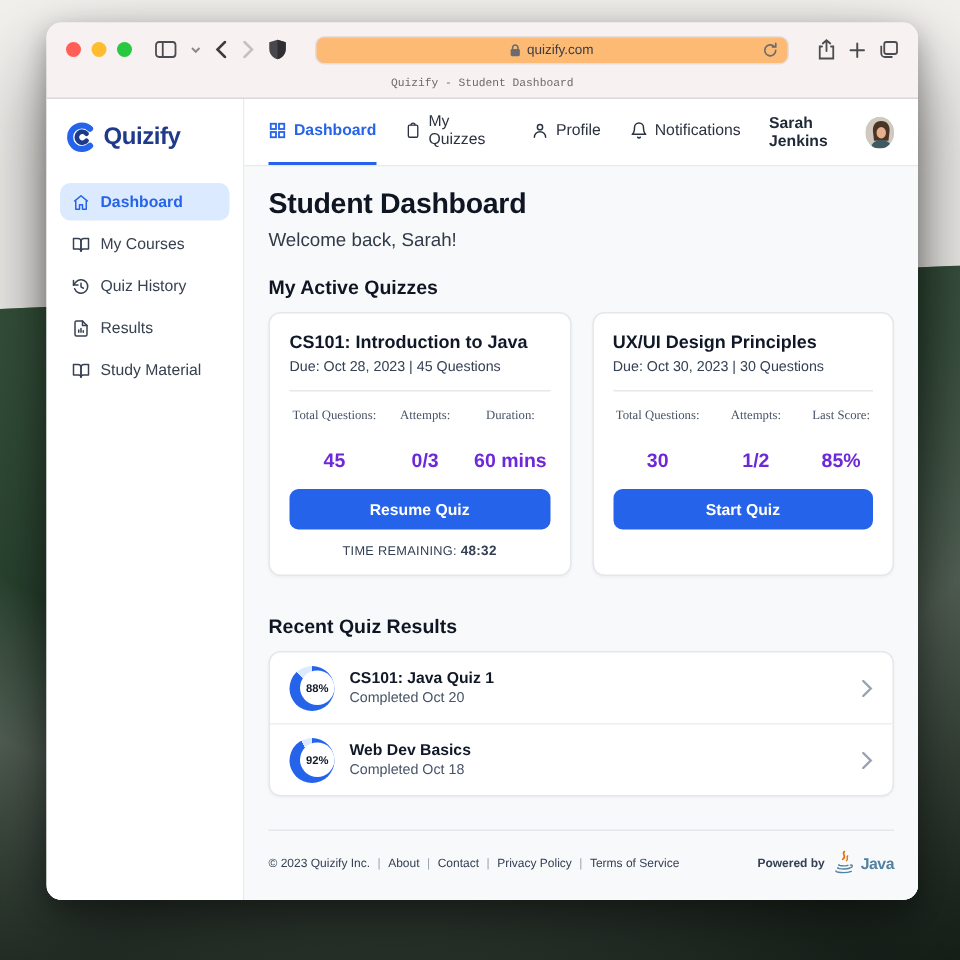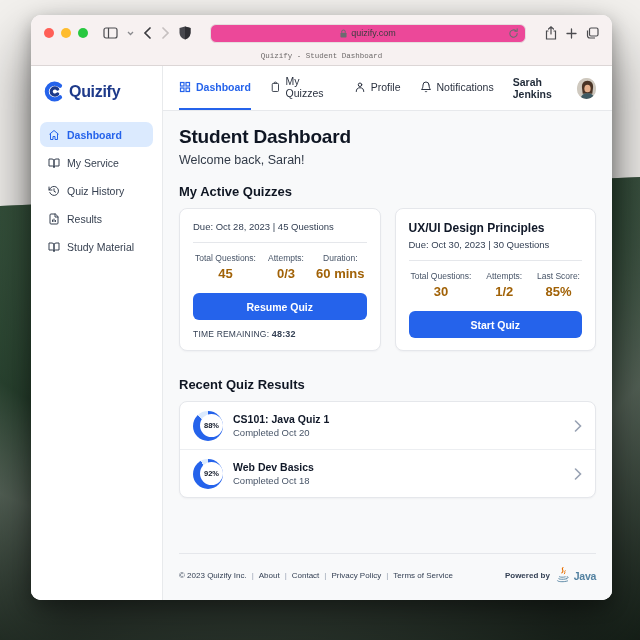--- a/index.html
+++ b/index.html
@@ -27,21 +27,21 @@
     display:flex; flex-direction:column;
   }
   .chrome { background:#f7f1f1; border-bottom:1px solid #dcd6d6; flex:0 0 auto; }
   .toolbar { height:36px; display:flex; align-items:center; padding:0 13px; gap:9px; }
   .traffic { display:flex; gap:7px; margin-right:6px; }
   .tl { width:10px; height:10px; border-radius:50%; }
   .tbtn { display:flex; align-items:center; justify-content:center; color:#4c4c50; }
   .tbtn svg { display:block; }
   .fwd { color:#c6c0c0; }
   .urlbar {
-    flex:1; height:19px; margin:0 10px; background:#ec4899;
+    flex:1; height:19px; margin:0 10px; background:#fdba74;
     border:1px solid #e4dede; border-radius:6px;
     display:flex; align-items:center; justify-content:center; gap:4px;
     font-size:9px; color:#3c3c40; position:relative;
   }
   .urlbar .refresh { position:absolute; right:6px; top:3px; color:#6b6b70; }
   .chrome-title { text-align:center; font-size:7.5px; color:#6e6a6a; padding:1px 0 5px;font-family:Liberation Mono, monospace; }
 
   
   .app { flex:1; display:flex; min-height:0; background:#fff; }
   .sidebar { width:132px; flex:0 0 132px; background:#fff; border-right:1px solid #e8eaec; padding:13px 9px; }
@@ -66,25 +66,25 @@
   .welcome { font-size:12.5px; color:#313a47; margin-bottom:17px; }
   .sec-h { font-size:13px; font-weight:bold; color:#0f1623; margin-bottom:9px; }
 
   .cards { display:flex; gap:14px; margin-bottom:26px; }
   .qcard { flex:1; background:#fff; border:1px solid #e5e7eb; border-radius:8px;
     padding:12px 13px 11px; box-shadow:0 1px 2px rgba(16,24,40,.04); display:flex; flex-direction:column; }
   .qtitle { font-size:12px; font-weight:bold; color:#101828; margin-bottom:4px; }
   .qdue { font-size:9.5px; color:#344054; border-bottom:1px solid #e5e7eb; padding-bottom:10px; margin-bottom:10px; }
   .stats { display:flex; justify-content:space-between; margin-bottom:12px; padding:0 2px; }
   .stat { text-align:center; }
-  .stat-label { font-size:8.5px; color:#475467; }
-  .stat-value { font-size:13px; font-weight:bold; color:#a16207; margin-top:3px; }
+  .stat-label { font-size:8.5px; color:#475467;font-family:Liberation Serif, serif; }
+  .stat-value { font-size:13px; font-weight:bold; color:#6d28d9; margin-top:18px; }
   .qbtn { width:100%; background:#2563eb; color:#fff; border:none; border-radius:6px;
     font-family:inherit; font-size:10.5px; font-weight:600; padding:7.5px 0; cursor:pointer; }
-  .qtime { font-size:8.5px; color:#344054; text-align:left; margin-top:9px; letter-spacing:.2px; }
+  .qtime { font-size:8.5px; color:#344054; text-align:center; margin-top:9px; letter-spacing:.2px; }
   .qtime b { font-size:9px; }
 
   .results-card { background:#fff; border:1px solid #e5e7eb; border-radius:8px; overflow:hidden;
     box-shadow:0 1px 2px rgba(16,24,40,.04); }
   .rrow { display:flex; align-items:center; gap:10px; padding:8.5px 13px; cursor:pointer; }
   .rrow + .rrow { border-top:1px solid #eceef1; }
   .ring { width:30px; height:30px; border-radius:50%; flex:0 0 30px;
     display:flex; align-items:center; justify-content:flex-end; }
   .ring-inner { width:23px; height:23px; border-radius:50%; background:#fff;
     display:flex; align-items:center; justify-content:center; font-size:7.5px; font-weight:bold; color:#101828; }
@@ -192,21 +192,21 @@
               <path d="M3 10.5L12 3l9 7.5"></path>
               <path d="M5 9.5V21h5v-6h4v6h5V9.5"></path>
             </svg>
           <span>Dashboard</span>
         </div>
         <div class="nav-item">
           <svg width="12" height="12" viewBox="0 0 24 24" fill="none" stroke="currentColor" stroke-width="2" stroke-linejoin="round">
               <path d="M2 4h6a4 4 0 0 1 4 4v13a3 3 0 0 0-3-3H2z"></path>
               <path d="M22 4h-6a4 4 0 0 0-4 4v13a3 3 0 0 1 3-3h7z"></path>
             </svg>
-          <span>My Service</span>
+          <span>My Courses</span>
         </div>
         <div class="nav-item">
           <svg width="12" height="12" viewBox="0 0 24 24" fill="none" stroke="currentColor" stroke-width="2" stroke-linecap="round">
               <path d="M2 4v6h6"></path>
               <path d="M3.5 15a9 9 0 1 0 2-9.4L2 10"></path>
               <path d="M12 7.5v5l3.2 1.8"></path>
             </svg>
           <span>Quiz History</span>
         </div>
         <div class="nav-item">
@@ -273,20 +273,21 @@
       </header>
 
       <div class="content">
         <div class="h1">Student Dashboard</div>
         <div class="welcome">Welcome back, Sarah!</div>
 
         <div class="sec-h">My Active Quizzes</div>
         <div class="cards">
 
           <div class="qcard">
+            <div class="qtitle">CS101: Introduction to Java</div>
             <div class="qdue">Due: Oct 28, 2023 | 45 Questions</div>
             <div class="stats">
               <div class="stat">
                   <div class="stat-label">Total Questions:</div>
                   <div class="stat-value">45</div>
                 </div>
               <div class="stat">
                   <div class="stat-label">Attempts:</div>
                   <div class="stat-value">0/3</div>
                 </div>

